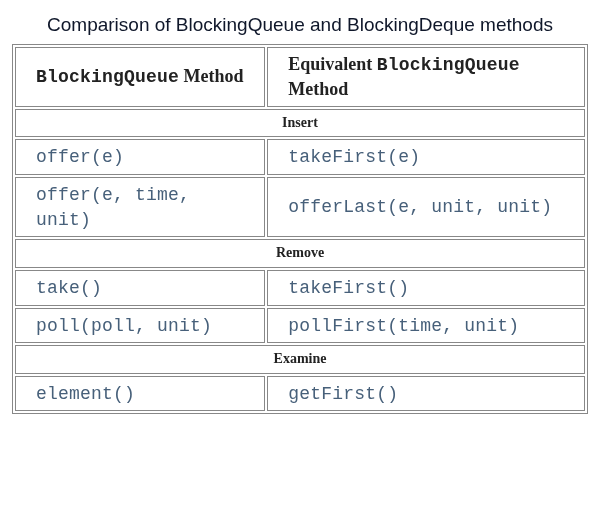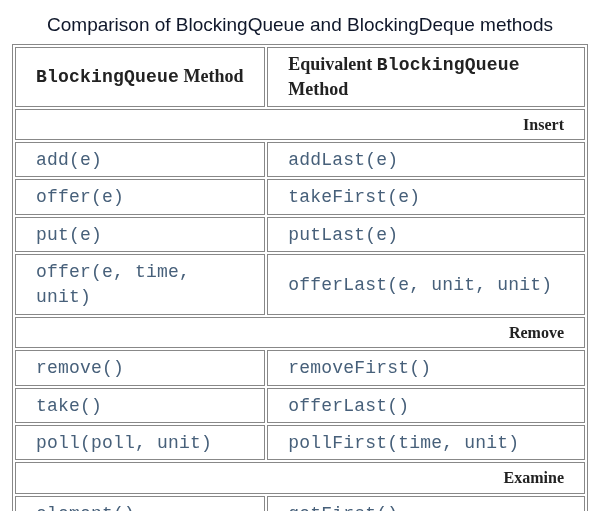--- a/index.html
+++ b/index.html
@@ -36,23 +36,23 @@
   }
   th {
     font-weight: bold;
     color: #222;
     text-align: left;
   }
   th .code {
     color: #222;
   }
   .section-head {
-    text-align: right;
+    text-align: center;
     font-weight: bold;
-    font-size: 16px;
+    font-size: 14px;
     color: #222;
     font-family: Georgia, serif;
   }
   .code {
     font-family: "Courier New", Courier, monospace;
     color: #47607a;
     font-size: 18px;
     letter-spacing: 0.2px;
   }
   th .plain {
@@ -73,46 +73,34 @@
       <th>
         <span class="plain">Equivalent </span><span class="code">BlockingQueue</span><span class="plain"> Method</span>
       </th>
     </tr>
   </thead>
   <tbody>
     <tr>
       <td colspan="2" class="section-head">Insert</td>
     </tr>
     <tr>
-      <td><span class="code">add(e)</span></td>
-      <td><span class="code">addLast(e)</span></td>
-    </tr>
-    <tr>
       <td><span class="code">offer(e)</span></td>
       <td><span class="code">takeFirst(e)</span></td>
-    </tr>
-    <tr>
-      <td><span class="code">put(e)</span></td>
-      <td><span class="code">putLast(e)</span></td>
     </tr>
     <tr>
       <td><span class="code">offer(e, time, unit)</span></td>
       <td><span class="code">offerLast(e, unit, unit)</span></td>
     </tr>
 
     <tr>
       <td colspan="2" class="section-head">Remove</td>
     </tr>
     <tr>
-      <td><span class="code">remove()</span></td>
-      <td><span class="code">removeFirst()</span></td>
-    </tr>
-    <tr>
       <td><span class="code">take()</span></td>
-      <td><span class="code">offerLast()</span></td>
+      <td><span class="code">takeFirst()</span></td>
     </tr>
     <tr>
       <td><span class="code">poll(poll, unit)</span></td>
       <td><span class="code">pollFirst(time, unit)</span></td>
     </tr>
 
     <tr>
       <td colspan="2" class="section-head">Examine</td>
     </tr>
     <tr>

